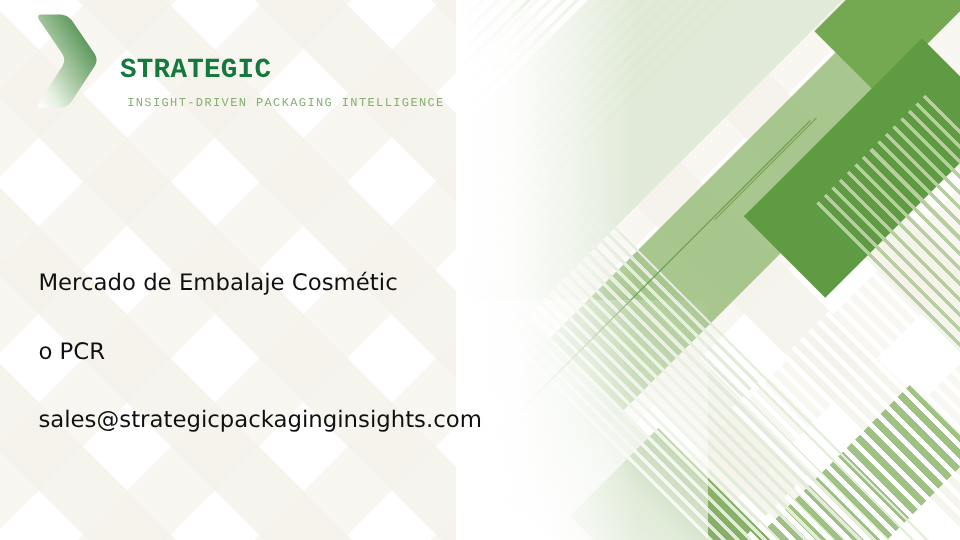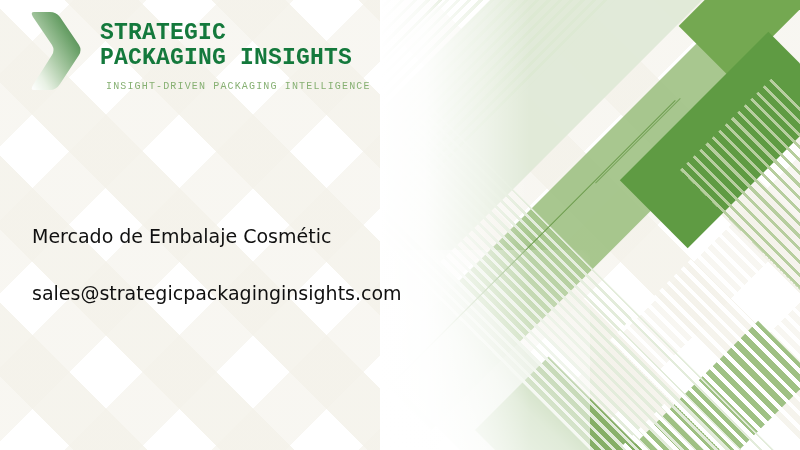--- a/index.html
+++ b/index.html
@@ -285,23 +285,23 @@
           <stop offset="18%" stop-color="#e8f1e4"></stop>
           <stop offset="45%" stop-color="#a9c9a4"></stop>
           <stop offset="72%" stop-color="#6ba169"></stop>
           <stop offset="100%" stop-color="#35703a"></stop>
         </linearGradient>
       </defs>
       <path d="M4,2 H20 Q26,2 30,7 L49,35 Q52,40 49,45 L30,74 Q26,80 20,80 H4 Q0,80 3,75 L22,45 Q25,40 22,35 L3,7 Q0,2 4,2 Z" fill="url(#chevGrad)"></path>
     </svg>
     <div class="logo-text">
       <div class="logo-line">STRATEGIC</div>
-      <div class="logo-line">PACKAGING INSIGHTS</div>
       <div class="logo-tagline">INSIGHT-DRIVEN PACKAGING INTELLIGENCE</div>
     </div>
   </div>
 
   <div class="copy">
     <p class="copy-line">Mercado de Embalaje Cosmétic</p>
+    <p class="copy-line">o PCR</p>
     <p class="copy-line last">sales@strategicpackaginginsights.com</p>
   </div>
 
 </div>
 
 </body></html>

